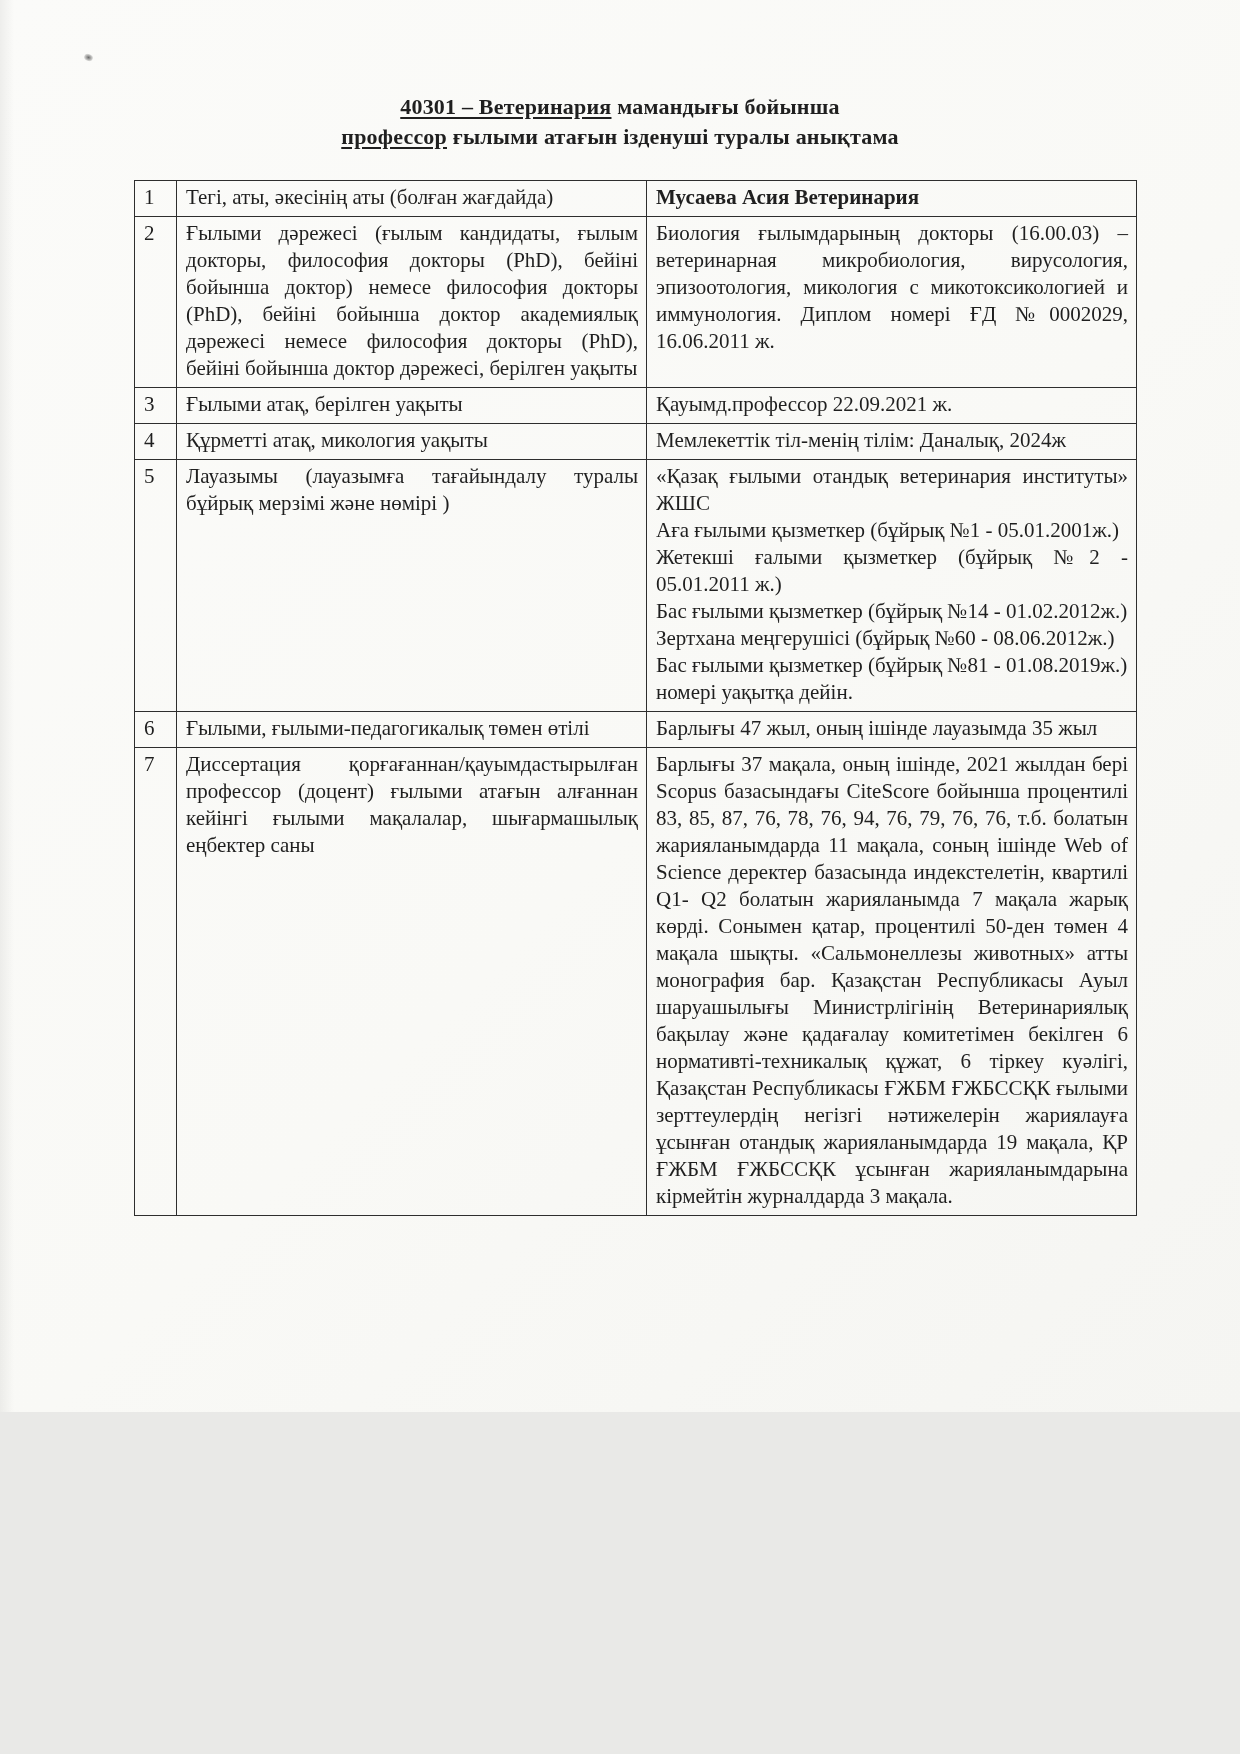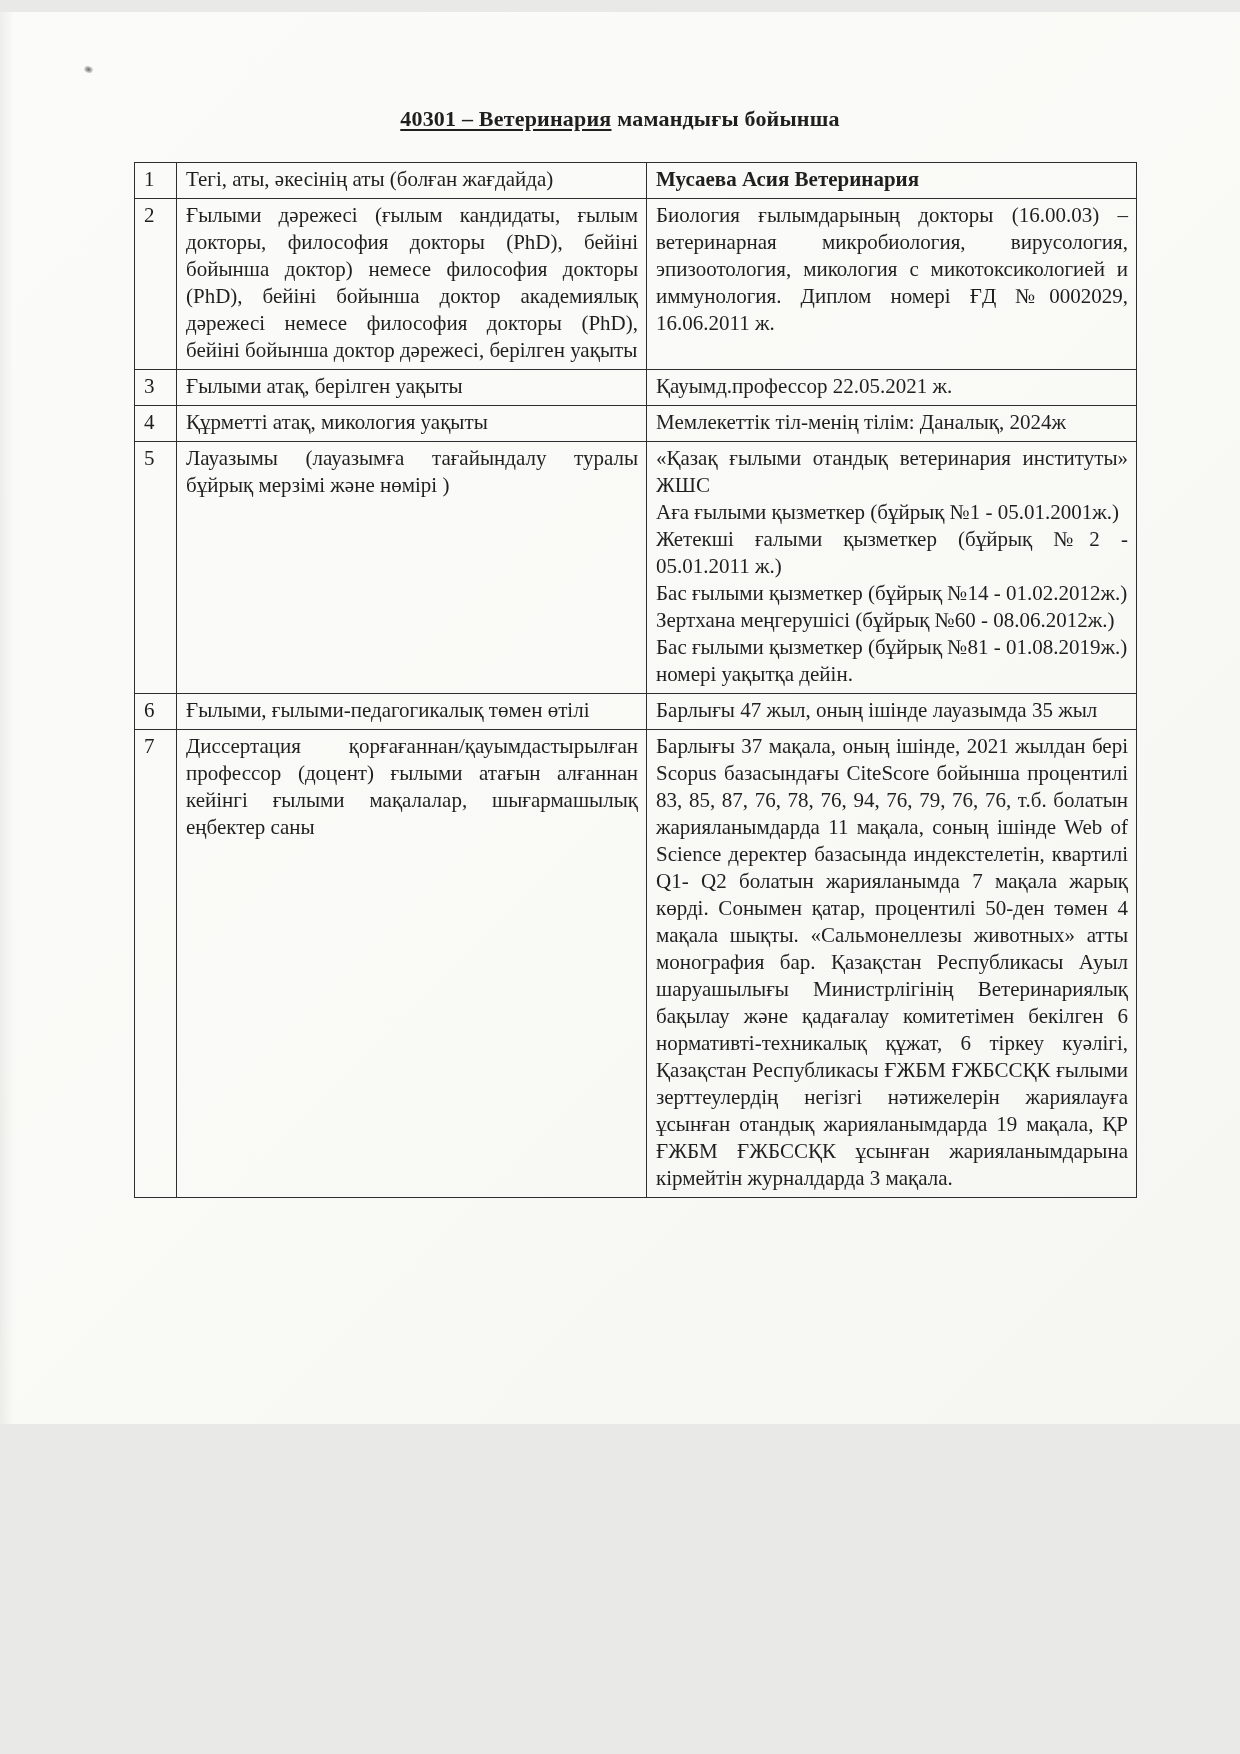--- a/index.html
+++ b/index.html
@@ -4,21 +4,21 @@
 <style>
   html, body {
     margin: 0;
     padding: 0;
     background: #e9e9e7;
   }
   .page {
     position: relative;
     width: 1240px;
     height: 1412px;
-    margin: 12px auto;
+    margin: 0 auto;
     background: linear-gradient(135deg, #fbfbf9 0%, #f9f9f6 55%, #f5f5f2 100%);
     font-family: "Liberation Serif", "DejaVu Serif", serif;
     color: #1f1f1f;
     overflow: hidden;
   }
   .doc-title {
     padding-top: 92px;
     text-align: center;
     font-size: 22px;
     font-weight: bold;
@@ -83,20 +83,21 @@
 </head>
 <body>
 
 <div class="page">
 
   <div class="edge-shade"></div>
   <div class="smudge-tl"></div>
 
   <div class="doc-title">
     <div><span class="u">40301 – Ветеринария</span><span> мамандығы бойынша</span></div>
+    <div><span class="u">профессор</span><span> ғылыми атағын ізденуші туралы анықтама</span></div>
   </div>
 
   <table class="info-table">
     <colgroup>
         <col class="c-num">
         <col class="c-label">
         <col class="c-value">
       </colgroup>
     <tbody>
       <tr>
@@ -116,21 +117,21 @@
         <td class="value">
             <div class="vline">Биология ғылымдарының докторы (16.00.03) – ветеринарная микробиология, вирусология, эпизоотология, микология с микотоксикологией и иммунология. Диплом номері ҒД №0002029, 16.06.2011 ж.</div>
           </td>
       </tr>
       <tr>
         <td class="num">3</td>
         <td class="label">
             <div>Ғылыми атақ, берілген уақыты</div>
           </td>
         <td class="value">
-            <div class="vline">Қауымд.профессор 22.05.2021 ж.</div>
+            <div class="vline">Қауымд.профессор 22.09.2021 ж.</div>
           </td>
       </tr>
       <tr>
         <td class="num">4</td>
         <td class="label">
             <div>Құрметті атақ, микология уақыты</div>
           </td>
         <td class="value">
             <div class="vline">Мемлекеттік тіл-менің тілім: Даналық, 2024ж</div>
           </td>

